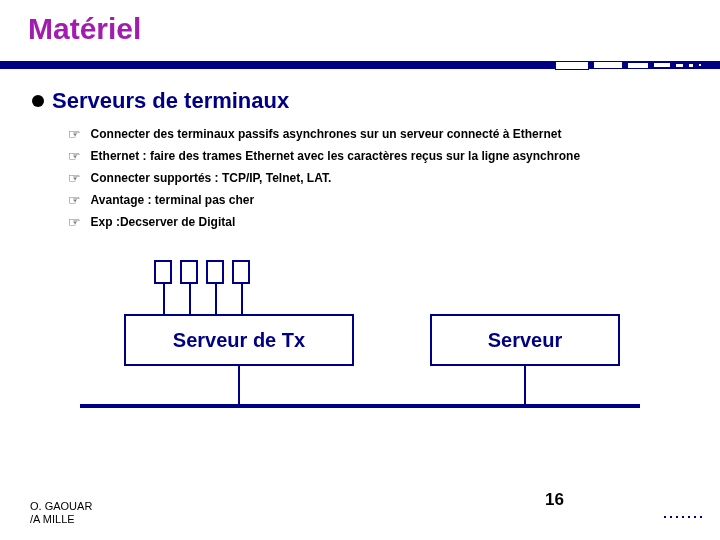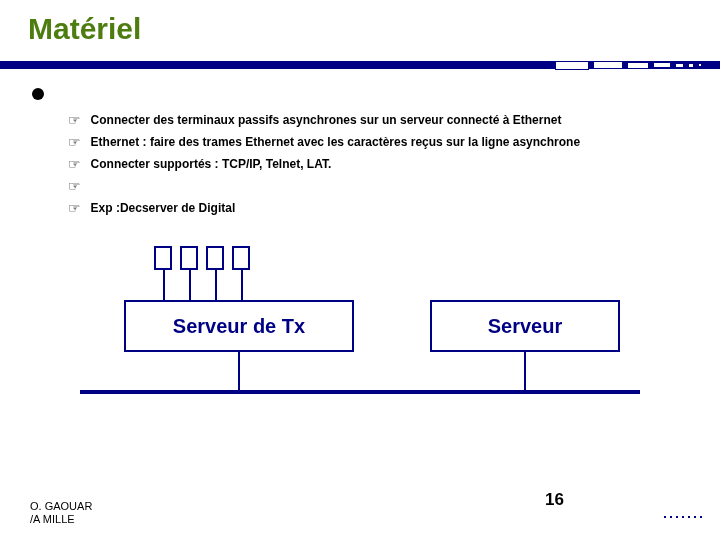--- a/index.html
+++ b/index.html
@@ -5,21 +5,21 @@
   * { box-sizing: border-box; margin: 0; padding: 0; }
   body {
     width: 720px;
     height: 540px;
     background: #fff;
     font-family: Arial, Helvetica, sans-serif;
     position: relative;
     overflow: hidden;
   }
   .title {
-    color: #4d7c0f;
+    color: #a21caf;
     font-size: 30px;
     font-weight: bold;
     padding: 12px 0 8px 28px;
   }
   .top-stripe {
     position: relative;
     height: 14px;
     margin-top: 4px;
   }
   .top-bar {
@@ -196,36 +196,38 @@
     <div class="dbox db4"></div>
       <div class="dbox db5"></div>
       <div class="dbox db6"></div>
       <div class="dbox db7"></div>
   </div>
 </div>
 
 <div class="content">
   <div class="h1line">
     <span class="disc"></span>
+    <span class="h1text">Serveurs de terminaux</span>
   </div>
   <div class="bullets">
     <div class="bline">
       <span class="fmark">☞</span>
       <span class="btext">Connecter des terminaux passifs asynchrones sur un serveur connecté à Ethernet</span>
     </div>
     <div class="bline">
       <span class="fmark">☞</span>
       <span class="btext">Ethernet : faire des trames Ethernet avec les caractères reçus sur la ligne asynchrone</span>
     </div>
     <div class="bline">
       <span class="fmark">☞</span>
       <span class="btext">Connecter supportés : TCP/IP, Telnet, LAT.</span>
     </div>
     <div class="bline">
       <span class="fmark">☞</span>
+      <span class="btext">Avantage : terminal pas cher</span>
     </div>
     <div class="bline">
       <span class="fmark">☞</span>
       <span class="btext">Exp :Decserver de Digital</span>
     </div>
   </div>
 
   <div class="diagram">
     <div class="terminals">
       <div class="term"></div>

